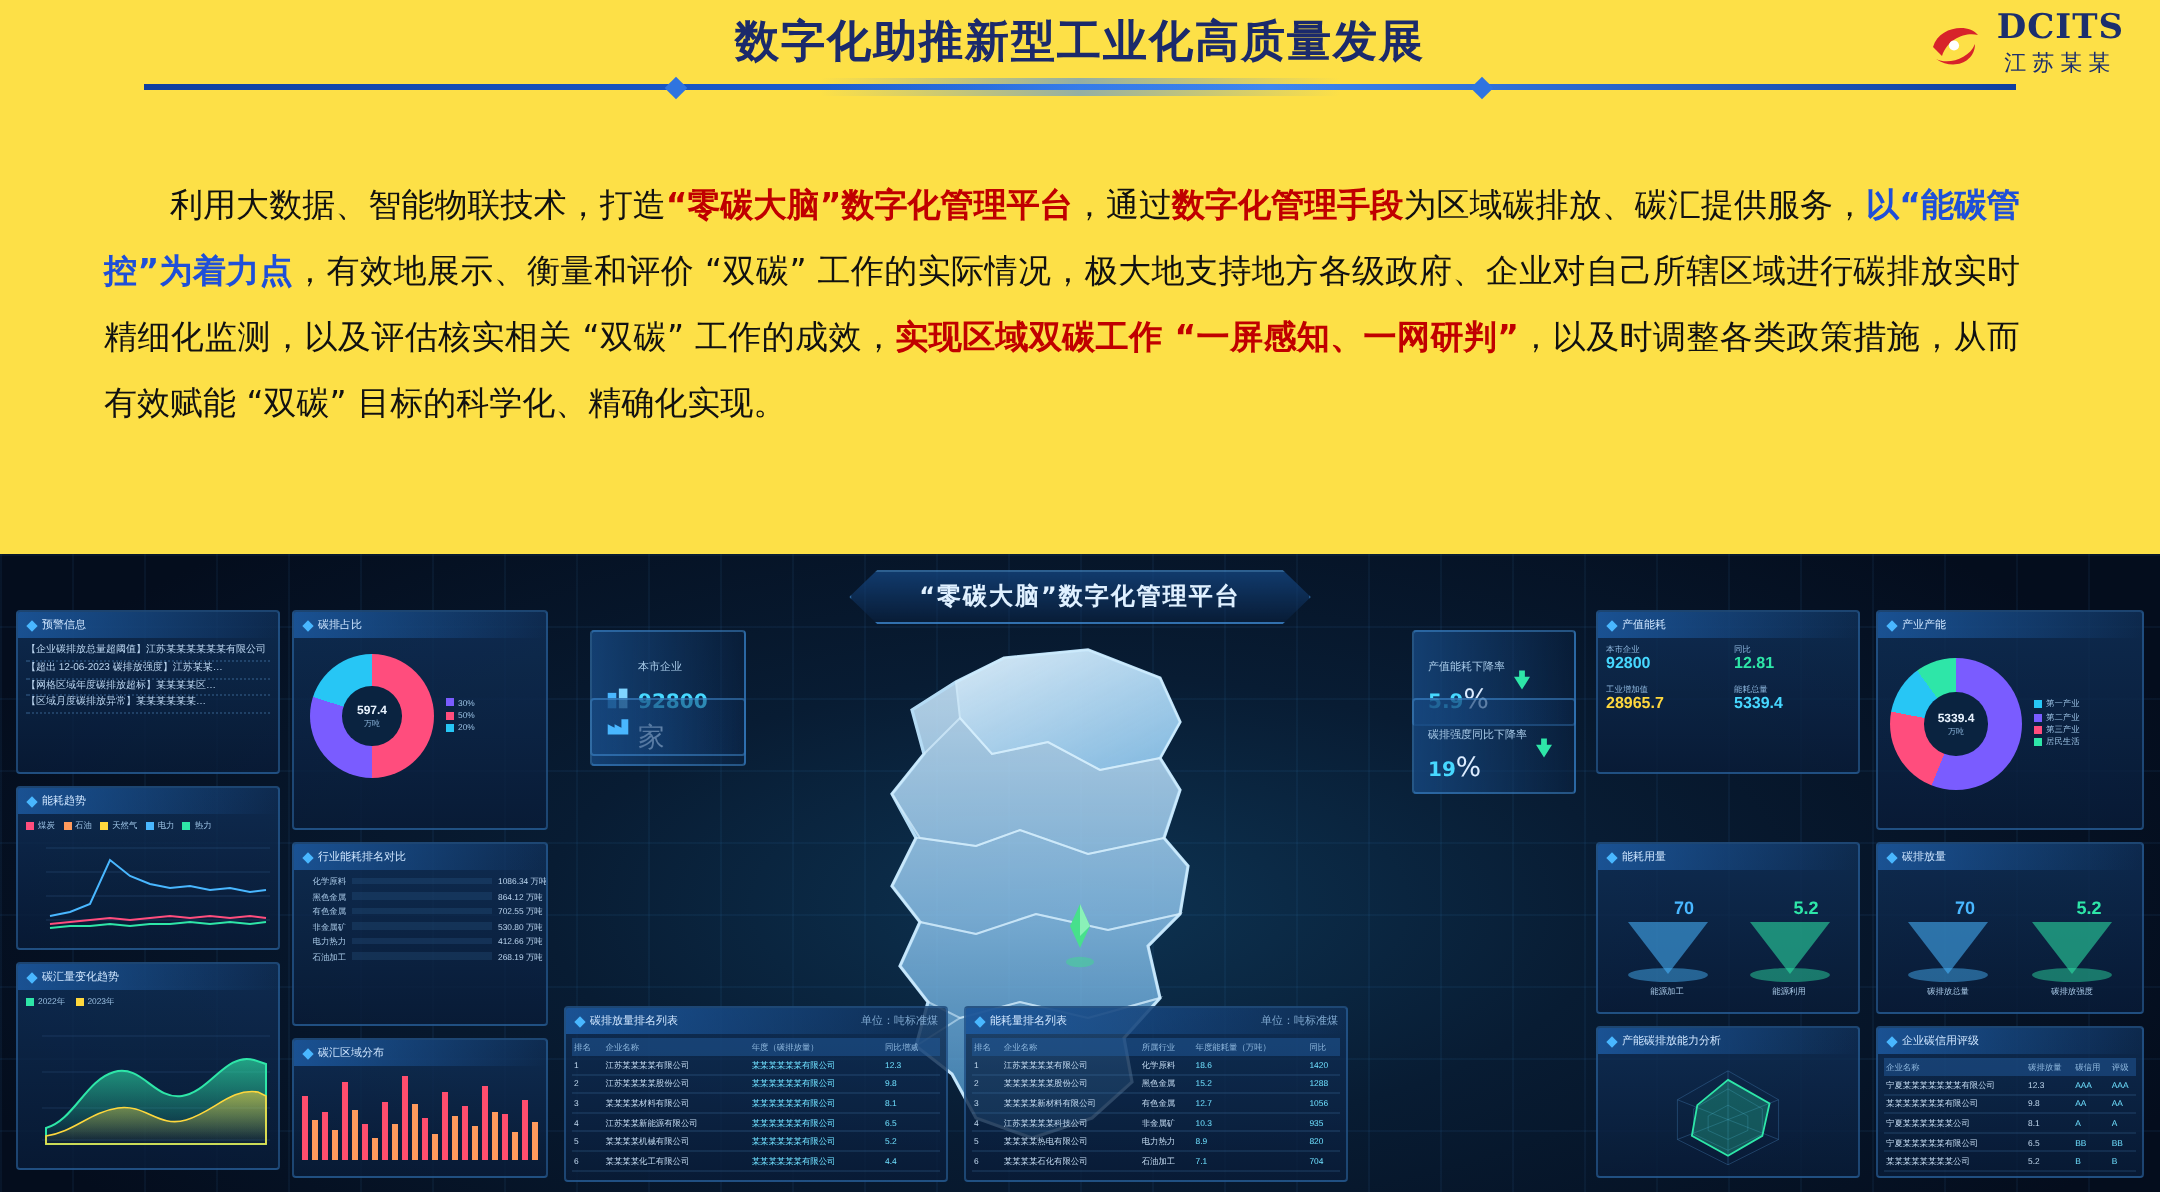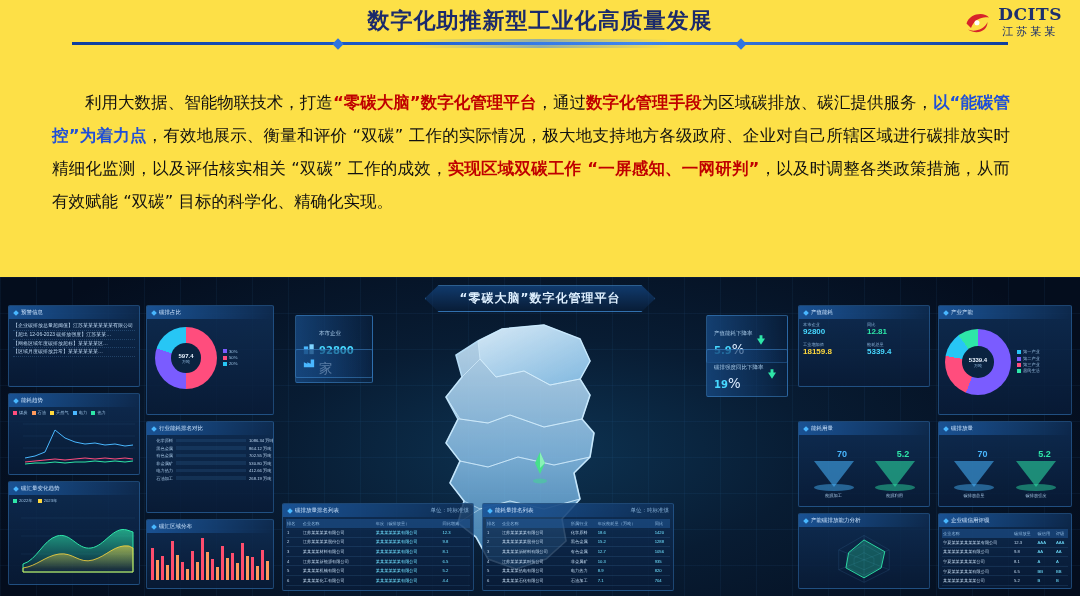--- a/index.html
+++ b/index.html
@@ -672,21 +672,21 @@
             <div style="font-size:8px;color:#47d8ff;font-weight:bold">92800</div>
           </div>
           <div style="flex:1">
             <div style="font-size:4.2px;color:#8fb8de">同比</div>
             <div style="font-size:8px;color:#2ee6a8;font-weight:bold">12.81</div>
           </div>
         </div>
         <div style="display:flex;gap:6px;">
           <div style="flex:1">
             <div style="font-size:4.2px;color:#8fb8de">工业增加值</div>
-            <div style="font-size:8px;color:#ffd83d;font-weight:bold">18159.8</div>
+            <div style="font-size:8px;color:#ffd83d;font-weight:bold">28965.7</div>
           </div>
           <div style="flex:1">
             <div style="font-size:4.2px;color:#8fb8de">能耗总量</div>
             <div style="font-size:8px;color:#47d8ff;font-weight:bold">5339.4</div>
           </div>
         </div>
       </div>
     </div>
 
     <div class="panel" style="left:938px; top:28px; width:134px; height:110px;">

